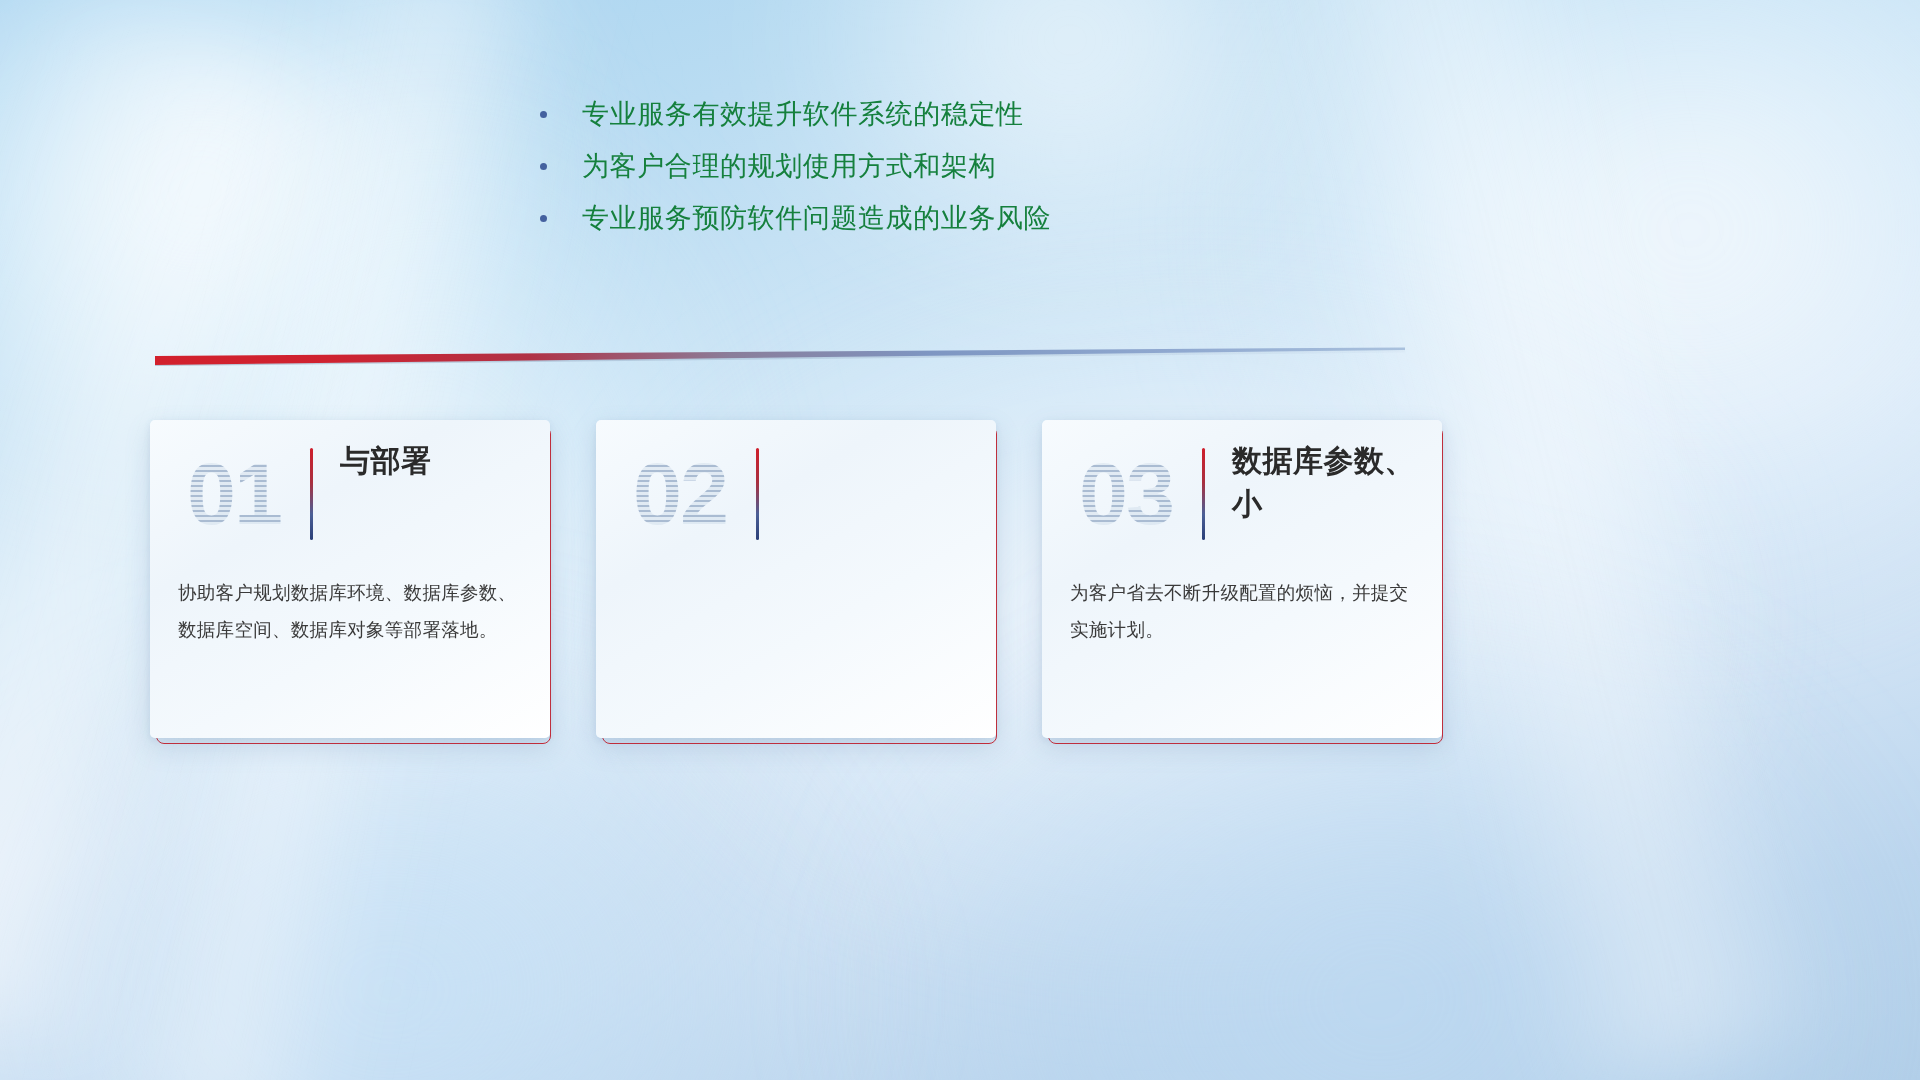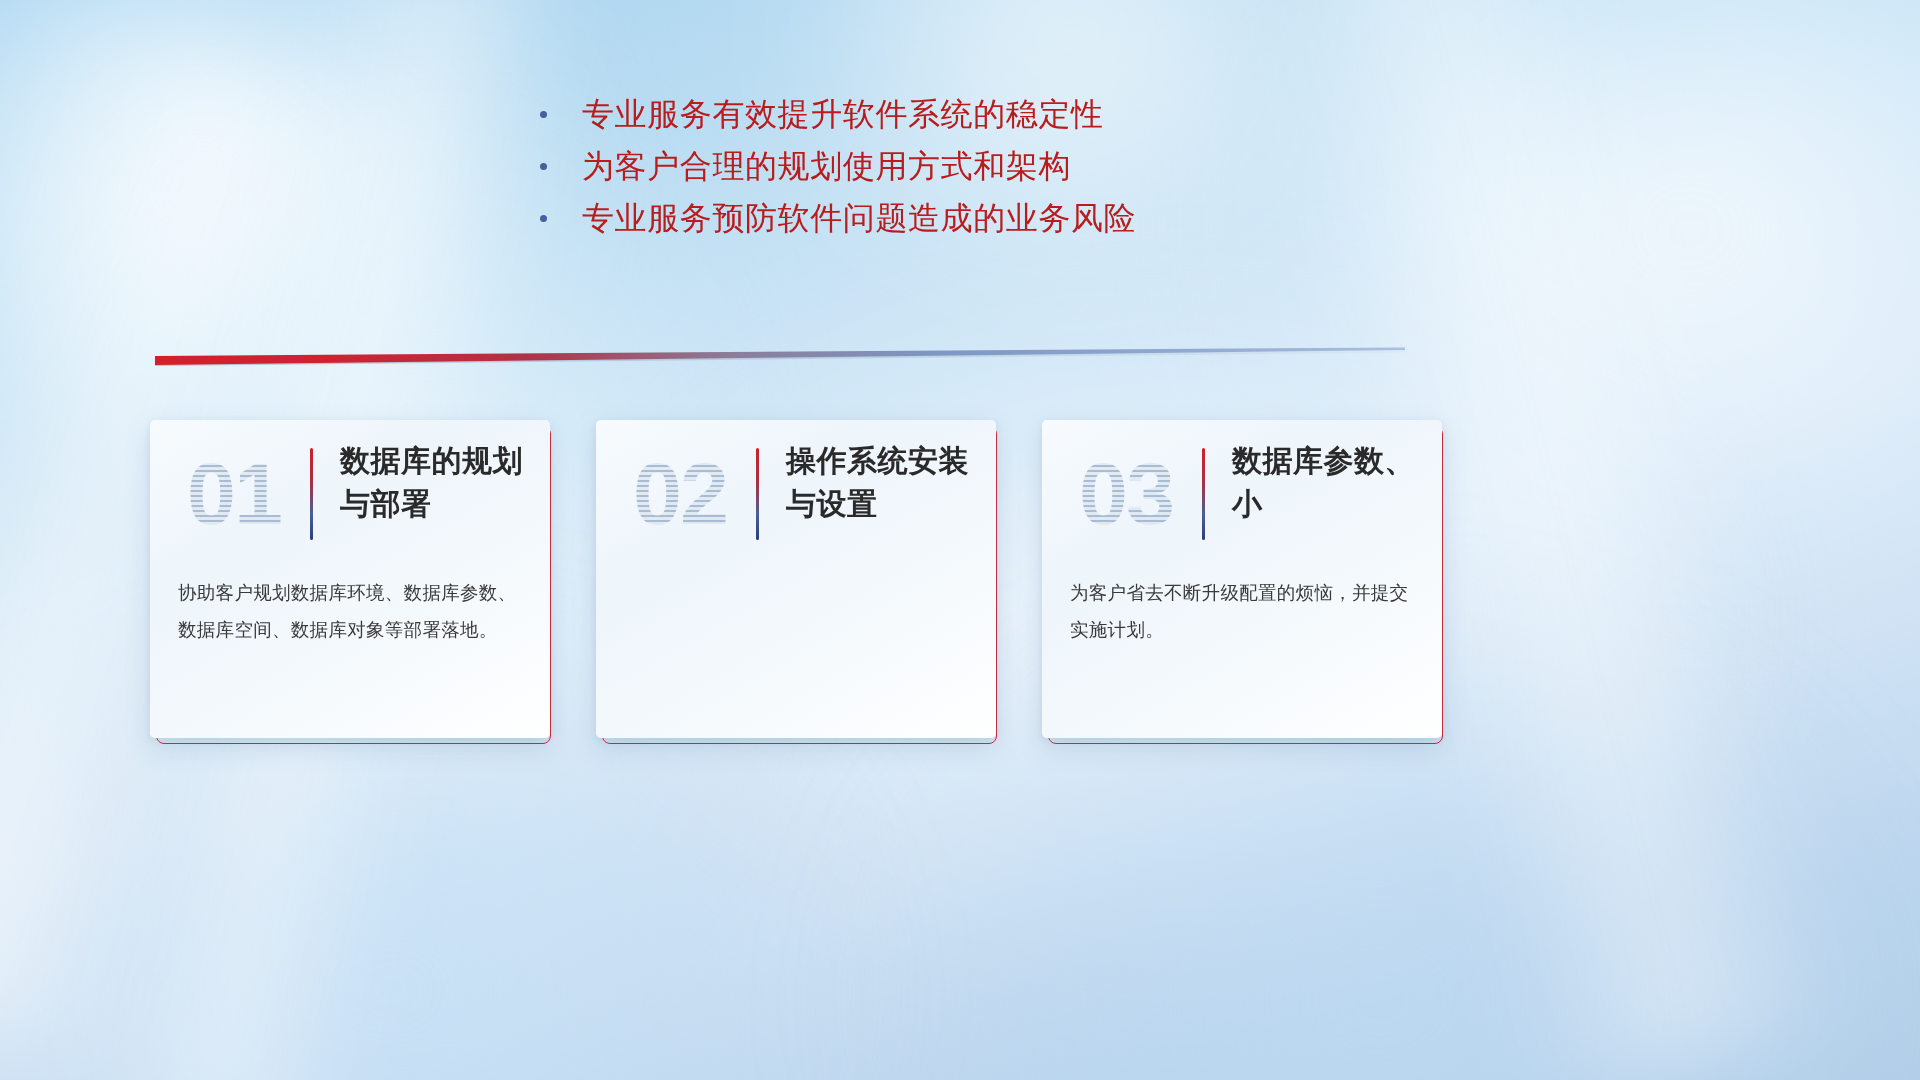--- a/index.html
+++ b/index.html
@@ -42,21 +42,21 @@
 
   
   .bullets{position:absolute;left:540px;top:88px;width:800px;}
   .bullet{display:flex;align-items:center;height:52px;margin-bottom:0;}
   .bullet + .bullet{margin-top:0;}
   .bullet-dot{
     width:7px;height:7px;border-radius:50%;
     background:#44619f;flex:0 0 auto;margin-right:35px;
   }
   .bullet-text{
-    font-size:32px;line-height:1;color:#b91c1c;
+    font-size:27px;line-height:1;color:#15803d;
     letter-spacing:.6px;font-weight:500;
     white-space:nowrap;
   }
 
   
   .divider-wrap{position:absolute;left:155px;top:344px;width:1250px;height:22px;}
   .divider-wrap svg{display:block;width:100%;height:100%;}
 
   
   .cards{position:absolute;left:150px;top:420px;width:1460px;
@@ -174,39 +174,34 @@
   <div class="cards">
 
     <div class="card">
       <div class="card-accent"></div>
       <div class="card-face">
         <div class="card-head">
           <div class="num-shadow">01</div>
           <div class="num">01</div>
           <div class="title-bar"></div>
           <div class="card-title">
-            <div>数据库的规划</div>
             <div>与部署</div>
           </div>
         </div>
         <div class="card-body">协助客户规划数据库环境、数据库参数、数据库空间、数据库对象等部署落地。</div>
       </div>
     </div>
 
     <div class="card">
       <div class="card-accent"></div>
       <div class="card-face">
         <div class="card-head">
           <div class="num-shadow">02</div>
           <div class="num">02</div>
           <div class="title-bar"></div>
-          <div class="card-title">
-            <div>操作系统安装</div>
-            <div>与设置</div>
-          </div>
         </div>
       </div>
     </div>
 
     <div class="card">
       <div class="card-accent"></div>
       <div class="card-face">
         <div class="card-head">
           <div class="num-shadow">03</div>
           <div class="num">03</div>

